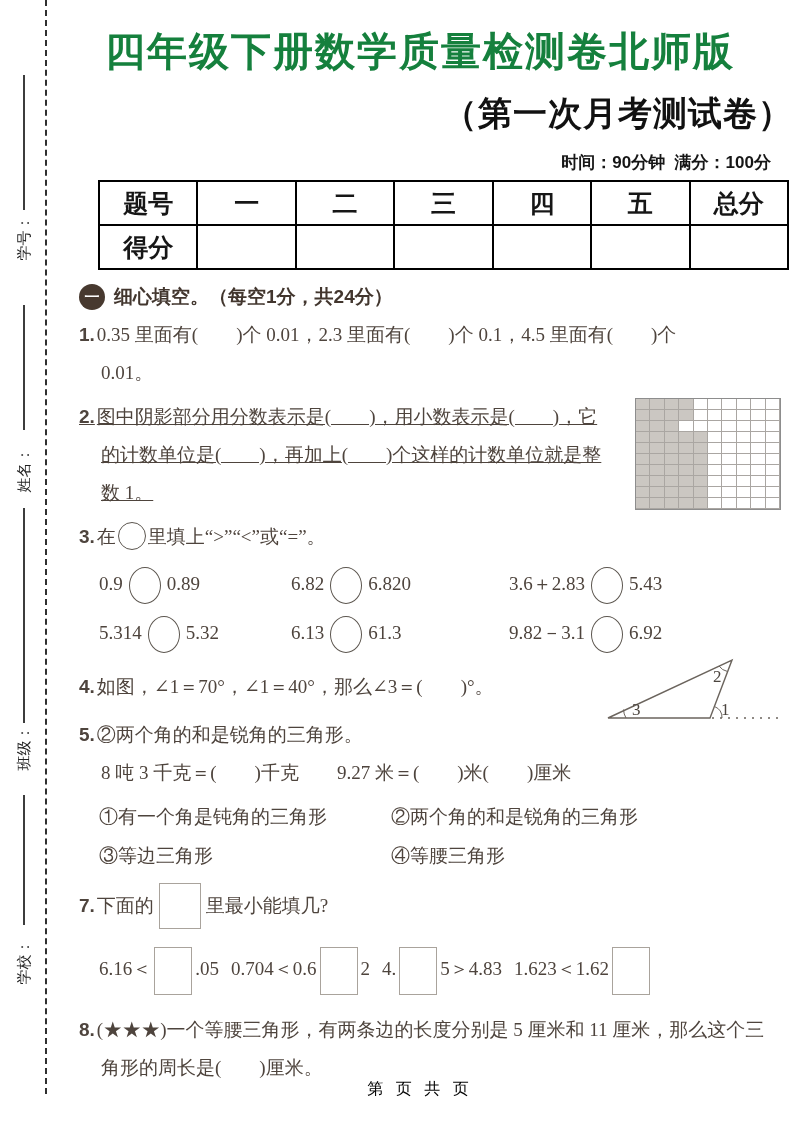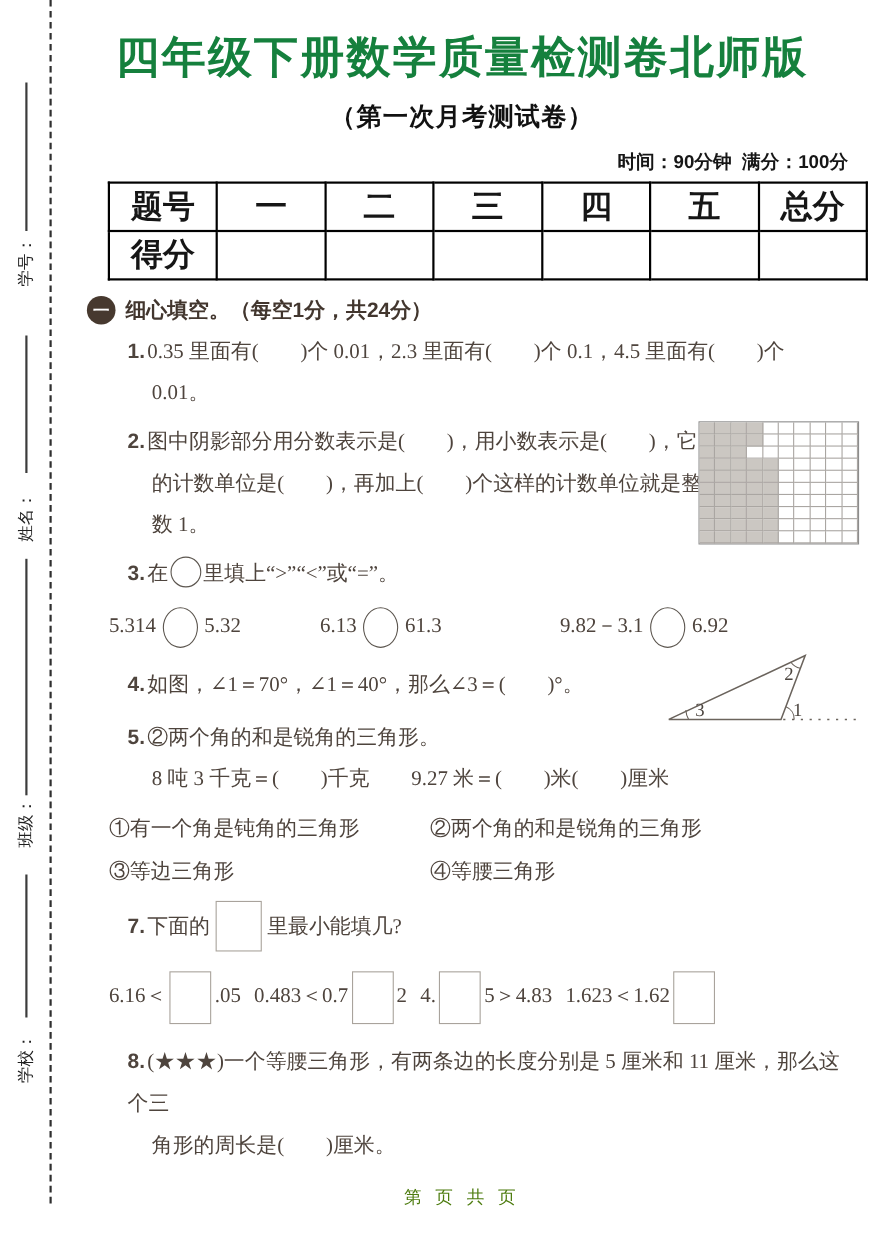--- a/index.html
+++ b/index.html
@@ -24,58 +24,58 @@
   }
   .vlab1{top:228px;} .vlab2{top:460px;} .vlab3{top:738px;} .vlab4{top:952px;}
 
   
   .main{position:absolute;left:47px;top:0;width:746px;}
   .title{
     margin-top:24px;text-align:center;font-size:40px;font-weight:bold;color:#15803d;
     font-family:"Liberation Sans","DejaVu Sans",sans-serif;letter-spacing:2px;
   }
   .subtitle{
-    margin-top:12px;text-align:center;font-size:23px;font-weight:bold;color:#111;
+    margin-top:12px;text-align:right;font-size:34px;font-weight:bold;color:#111;
     font-family:"Liberation Sans","DejaVu Sans",sans-serif;letter-spacing:1px;
   }
   .meta{
     margin-top:14px;text-align:right;padding-right:22px;font-size:17px;font-weight:bold;
     color:#161616;font-family:"Liberation Sans","DejaVu Sans",sans-serif;white-space:pre-wrap;
   }
   
   table.score{
     border-collapse:collapse;margin:6px 4px 0 51px;width:691px;table-layout:fixed;
   }
   table.score td{
     border:2px solid #000;height:40px;text-align:center;vertical-align:middle;
-    font-size:29px;font-weight:bold;color:#161616;
+    font-size:25px;font-weight:bold;color:#161616;
     font-family:"Liberation Sans","DejaVu Sans",sans-serif;
   }
   
   .section-head{
     margin:14px 0 0 32px;display:flex;align-items:center;gap:9px;
     font-family:"Liberation Sans","DejaVu Sans",sans-serif;
   }
   .badge{
     width:26px;height:26px;border-radius:50%;background:#47392f;color:#fff;
     display:inline-flex;align-items:center;justify-content:center;
     font-size:15px;font-weight:bold;flex:0 0 auto;
   }
   .section-title{font-size:19px;font-weight:bold;color:#42362e;}
 
   
   .qwrap{margin:6px 0 0 32px;width:700px;font-size:19px;}
   .q{position:relative;}
-  .qline{white-space:pre-wrap;line-height:38px;margin-left:37px;}
+  .qline{white-space:pre-wrap;line-height:38px;}
   .qcont{padding-left:22px;}
   .qno{font-weight:bold;font-family:"Liberation Sans","DejaVu Sans",sans-serif;margin-right:2px;}
   .mt6{margin-top:6px;} .mt10{margin-top:10px;} .mt14{margin-top:14px;}
 
   
-  .q2{padding-right:116px;}
+  .q2{padding-right:116px;text-decoration:underline;}
   .fraction-grid{
     position:absolute;right:-2px;top:0;width:146px;height:112px;
     display:grid;grid-template-rows:repeat(10,1fr);grid-template-columns:repeat(10,1fr);
     border:1px solid #8d8d8d;background:#fff;box-sizing:border-box;
   }
   .fraction-grid .cell{border-right:1px solid #aaa6a2;border-bottom:1px solid #aaa6a2;box-sizing:border-box;}
   .fraction-grid .cell.shaded{background:#cbc7c2;}
 
   
   .small-circle{
@@ -106,21 +106,21 @@
   .q7-items{display:flex;align-items:center;gap:12px;padding-left:20px;margin-top:16px;height:52px;}
   .q7-item{white-space:nowrap;}
   .blank-box{
     display:inline-block;width:36px;height:46px;border:1.3px solid #a9a39c;background:#fff;
     vertical-align:middle;margin:0 3px;
   }
 
   
   .footer{
     position:absolute;left:47px;width:746px;bottom:22px;text-align:center;
-    font-size:16px;color:#4d7c0f;letter-spacing:4px;white-space:pre-wrap;
+    font-size:16px;color:#000000;letter-spacing:4px;white-space:pre-wrap;
     font-family:"Liberation Sans","DejaVu Sans",sans-serif;
   }
   svg text{font-family:"Liberation Serif","DejaVu Serif",serif;font-size:17px;fill:#4c453f;}
 </style>
 </head>
 <body>
 
 <div class="fold-margin">
   <div class="vline vl1"></div>
   <div class="vlabel vlab1">学号：</div>
@@ -276,20 +276,25 @@
           <div class="cell"></div>
           <div class="cell"></div>
           <div class="cell"></div>
           <div class="cell"></div>
         </div>
     </div>
 
     <div class="q mt6">
       <div class="qline"><span class="qno">3.</span><span>在</span><span class="small-circle"></span><span>里填上“&gt;”“&lt;”或“=”。</span></div>
       <div class="cmp-rows">
+          <div class="cmp-row">
+            <span class="cmp-item"><span>0.9</span><span class="cmp-circle"></span><span>0.89</span></span>
+            <span class="cmp-item"><span>6.82</span><span class="cmp-circle"></span><span>6.820</span></span>
+            <span class="cmp-item"><span>3.6＋2.83</span><span class="cmp-circle"></span><span>5.43</span></span>
+          </div>
           <div class="cmp-row">
             <span class="cmp-item"><span>5.314</span><span class="cmp-circle"></span><span>5.32</span></span>
             <span class="cmp-item"><span>6.13</span><span class="cmp-circle"></span><span>61.3</span></span>
             <span class="cmp-item"><span>9.82－3.1</span><span class="cmp-circle"></span><span>6.92</span></span>
           </div>
         </div>
     </div>
 
     <div class="q mt14">
       <div class="qline"><span class="qno">4.</span><span>如图，∠1＝70°，∠1＝40°，那么∠3＝(        )°。</span></div>
@@ -318,21 +323,21 @@
           <div>②两个角的和是锐角的三角形</div>
           <div>③等边三角形</div>
           <div>④等腰三角形</div>
         </div>
     </div>
 
     <div class="q mt14">
       <div class="qline"><span class="qno">7.</span><span>下面的</span><span class="head-box"></span><span>里最小能填几?</span></div>
       <div class="q7-items">
           <span class="q7-item"><span>6.16＜</span><span class="blank-box"></span><span>.05</span></span>
-          <span class="q7-item"><span>0.483＜0.7</span><span class="blank-box"></span><span>2</span></span>
+          <span class="q7-item"><span>0.704＜0.6</span><span class="blank-box"></span><span>2</span></span>
           <span class="q7-item"><span>4.</span><span class="blank-box"></span><span>5＞4.83</span></span>
           <span class="q7-item"><span>1.623＜1.62</span><span class="blank-box"></span><span></span></span>
         </div>
     </div>
 
     <div class="q mt14">
       <div class="qline"><span class="qno">8.</span><span>(★★★)一个等腰三角形，有两条边的长度分别是 5 厘米和 11 厘米，那么这个三</span></div>
       <div class="qline qcont">角形的周长是(        )厘米。</div>
     </div>
 

